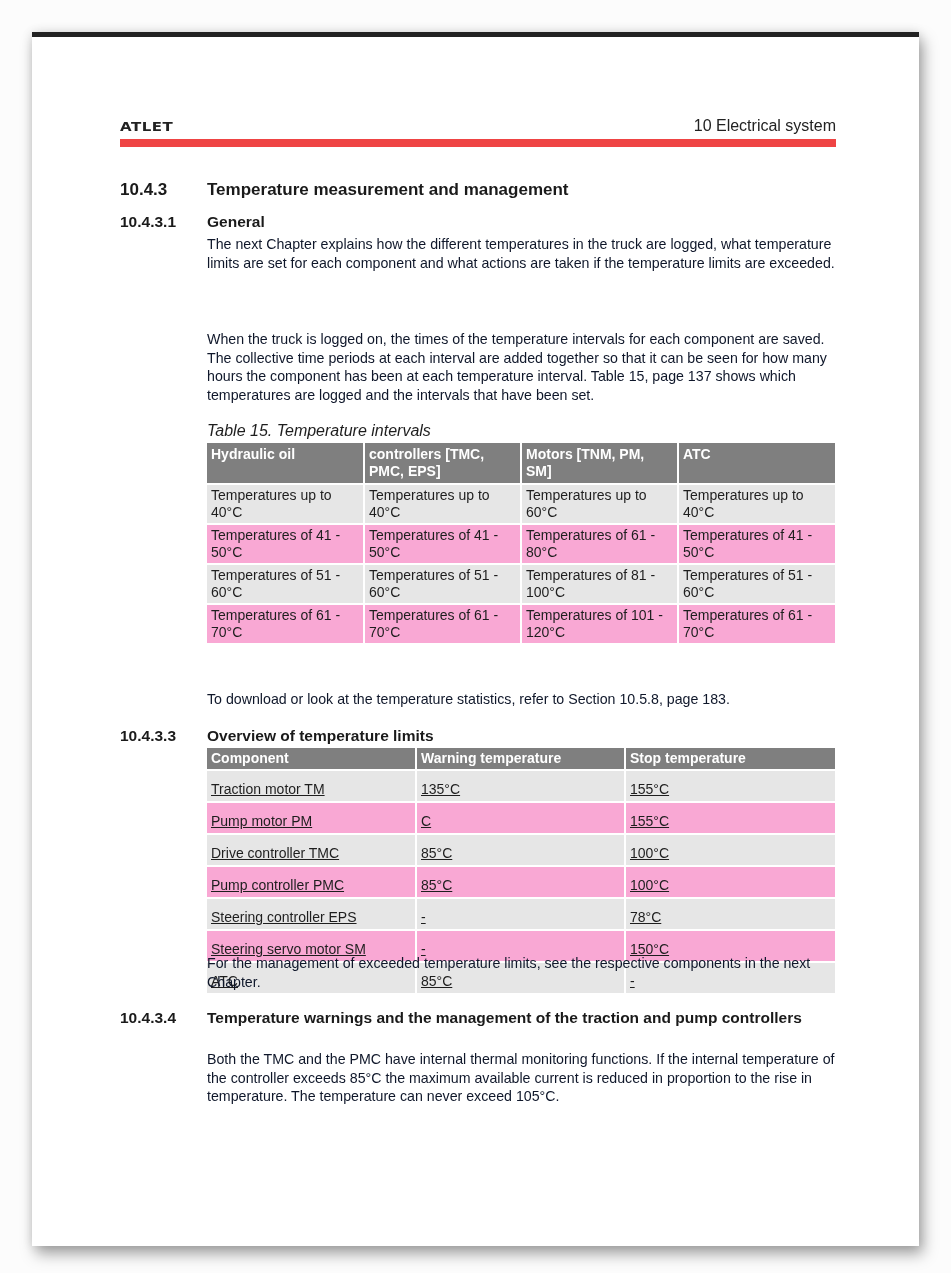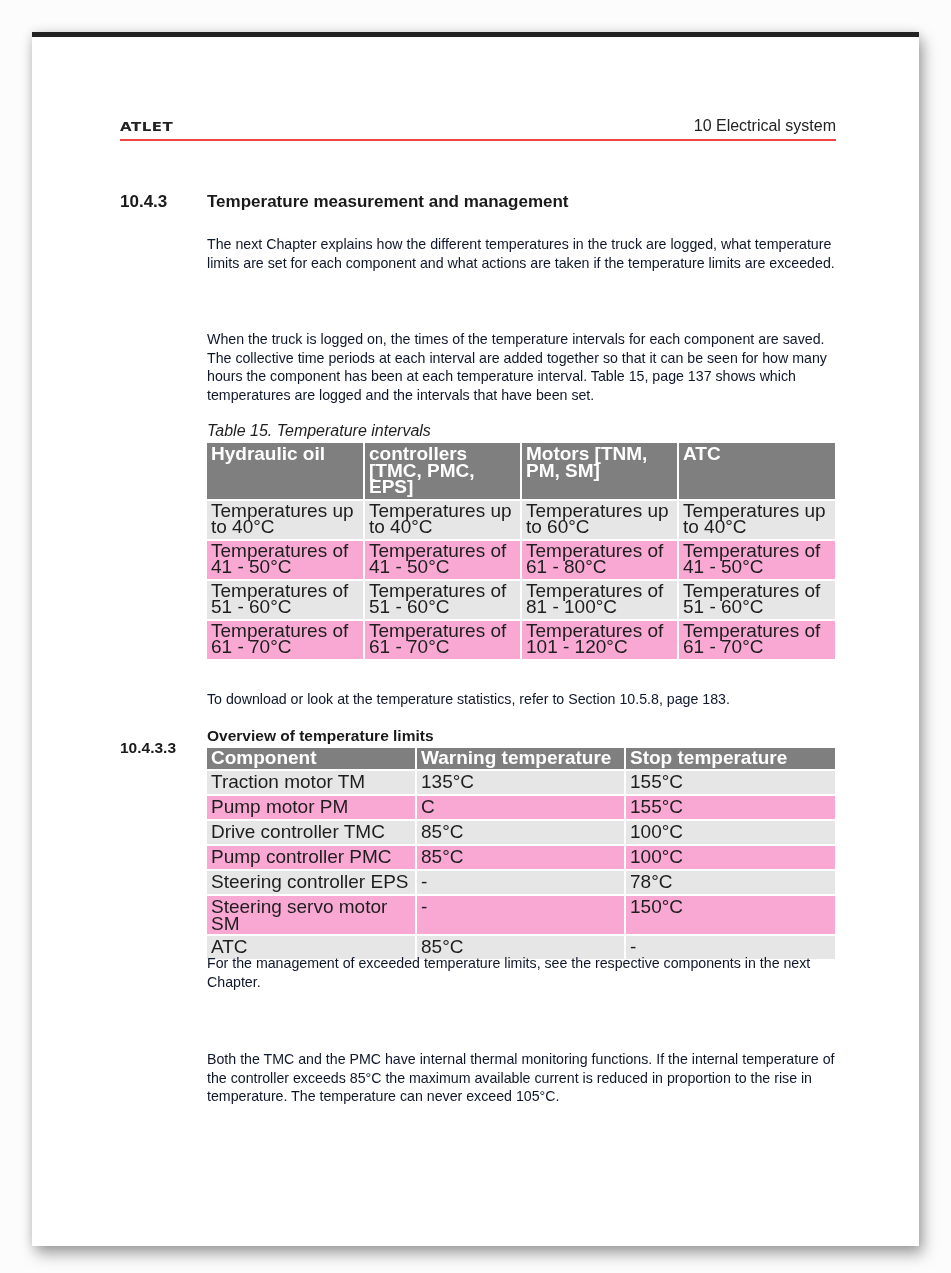--- a/index.html
+++ b/index.html
@@ -7,76 +7,79 @@
     width: 951px; height: 1273px; background: #fcfcfc; position: relative; overflow: hidden;
     font-family: "Liberation Sans", sans-serif; color: #1a1a1a;
   }
   .page {
     position: absolute; left: 32px; top: 32px; width: 887px; height: 1209px;
     background: #ffffff; border-top: 5px solid #222;
     box-shadow: 4px 8px 14px rgba(0,0,0,0.35), 0 0 10px rgba(0,0,0,0.12);
   }
   .header {
     position: absolute; left: 88px; top: 80px; width: 716px; height: 22px;
-    border-bottom: 2px solid #ef4444;
+    border-bottom: 8px solid #ef4444;
   }
   .logo {
     position: absolute; left: 0; top: 2px; font-family: "DejaVu Sans", sans-serif; font-weight: bold;
     font-size: 15px; letter-spacing: 0.5px; color: #222; transform: scaleY(0.85); transform-origin: left top;
   }
   .chapter {
     position: absolute; right: 0; top: 0; font-size: 16px; color: #222; margin-left: 12px;
   }
   .h {
     position: absolute; left: 88px; font-weight: bold; color: #1a1a1a;
   }
-  .h .num { display: inline-block; width: 87px; margin-top: 12px; }
+  .h .num { display: inline-block; width: 87px; }
   .h3 { font-size: 17px; }
   .h4 { font-size: 15.5px; }
   .h4 .title { display: inline-block; vertical-align: top; width: 620px; }
   .p {
     position: absolute; left: 175px; width: 630px; font-size: 14.2px; line-height: 18.5px; color: #0f172a;
   }
   .caption {
     position: absolute; left: 175px; font-size: 16px; font-style: italic; color: #1e1e1e;
   }
   table {
-    position: absolute; left: 175px; width: 628px; border-collapse: collapse; font-size: 19px;
+    position: absolute; left: 175px; width: 628px; border-collapse: collapse; font-size: 14px;
     table-layout: fixed;
   }
   th {
     background: #7f7f7f; color: #fff; text-align: left; font-weight: bold; vertical-align: top;
     padding: 3px 4px; border-right: 2px solid #fff; line-height: 16.5px;
   }
   td {
     vertical-align: top; padding: 2px 4px 2px 4px; border-right: 2px solid #fff; border-top: 2px solid #fff;
     color: #1e1e1e; line-height: 16.5px;
   }
   th:last-child, td:last-child { border-right: none; }
   tr.odd td { background: #e6e6e6; }
   tr.even td { background: #f9a8d4; }
   #t15 th { height: 34px; }
   #t15 td { height: 34px; }
   #limits th { height: 17px; padding-top: 2px; padding-bottom: 2px; }
-  #limits td { height: 18px; padding-top: 3px; padding-bottom: 2px; }
+  #limits td { height: 18px; padding-top: 10px; padding-bottom: 2px; text-decoration: underline; }
 </style>
 </head>
 <body>
 
 <div class="page">
 
   <div class="header">
     <span class="logo">ATLET</span>
     <span class="chapter">10  Electrical system</span>
   </div>
 
   <div class="h h3" style="top:143px;">
     <span class="num">10.4.3</span><span>Temperature measurement and management</span>
   </div>
 
+  <div class="h h4" style="top:176px;">
+    <span class="num">10.4.3.1</span><span class="title">General</span>
+  </div>
   <div class="p" style="top:198px;">The next Chapter explains how the different temperatures in the truck are logged, what temperature limits are set for each component and what actions are taken if the temperature limits are exceeded.</div>
 
   <div class="p" style="top:293px;">When the truck is logged on, the times of the temperature intervals for each component are saved. The collective time periods at each interval are added together so that it can be seen for how many hours the component has been at each temperature interval. Table 15, page 137 shows which temperatures are logged and the intervals that have been set.</div>
 
   <div class="caption" style="top:385px;">Table 15. Temperature intervals</div>
 
   <table id="t15" style="top:406px;">
     <colgroup>
         <col style="width:157px">
         <col style="width:157px">
@@ -172,15 +175,18 @@
       <tr class="odd">
         <td>ATC</td>
         <td>85°C</td>
         <td>-</td>
       </tr>
     </tbody>
   </table>
 
   <div class="p" style="top:917px;">For the management of exceeded temperature limits, see the respective components in the next Chapter.</div>
 
+  <div class="h h4" style="top:972px;">
+    <span class="num">10.4.3.4</span><span class="title">Temperature warnings and the management of the traction and pump controllers</span>
+  </div>
   <div class="p" style="top:1013px;">Both the TMC and the PMC have internal thermal monitoring functions. If the internal temperature of the controller exceeds 85°C the maximum available current is reduced in proportion to the rise in temperature. The temperature can never exceed 105°C.</div>
 
 </div>
 
 </body></html>

